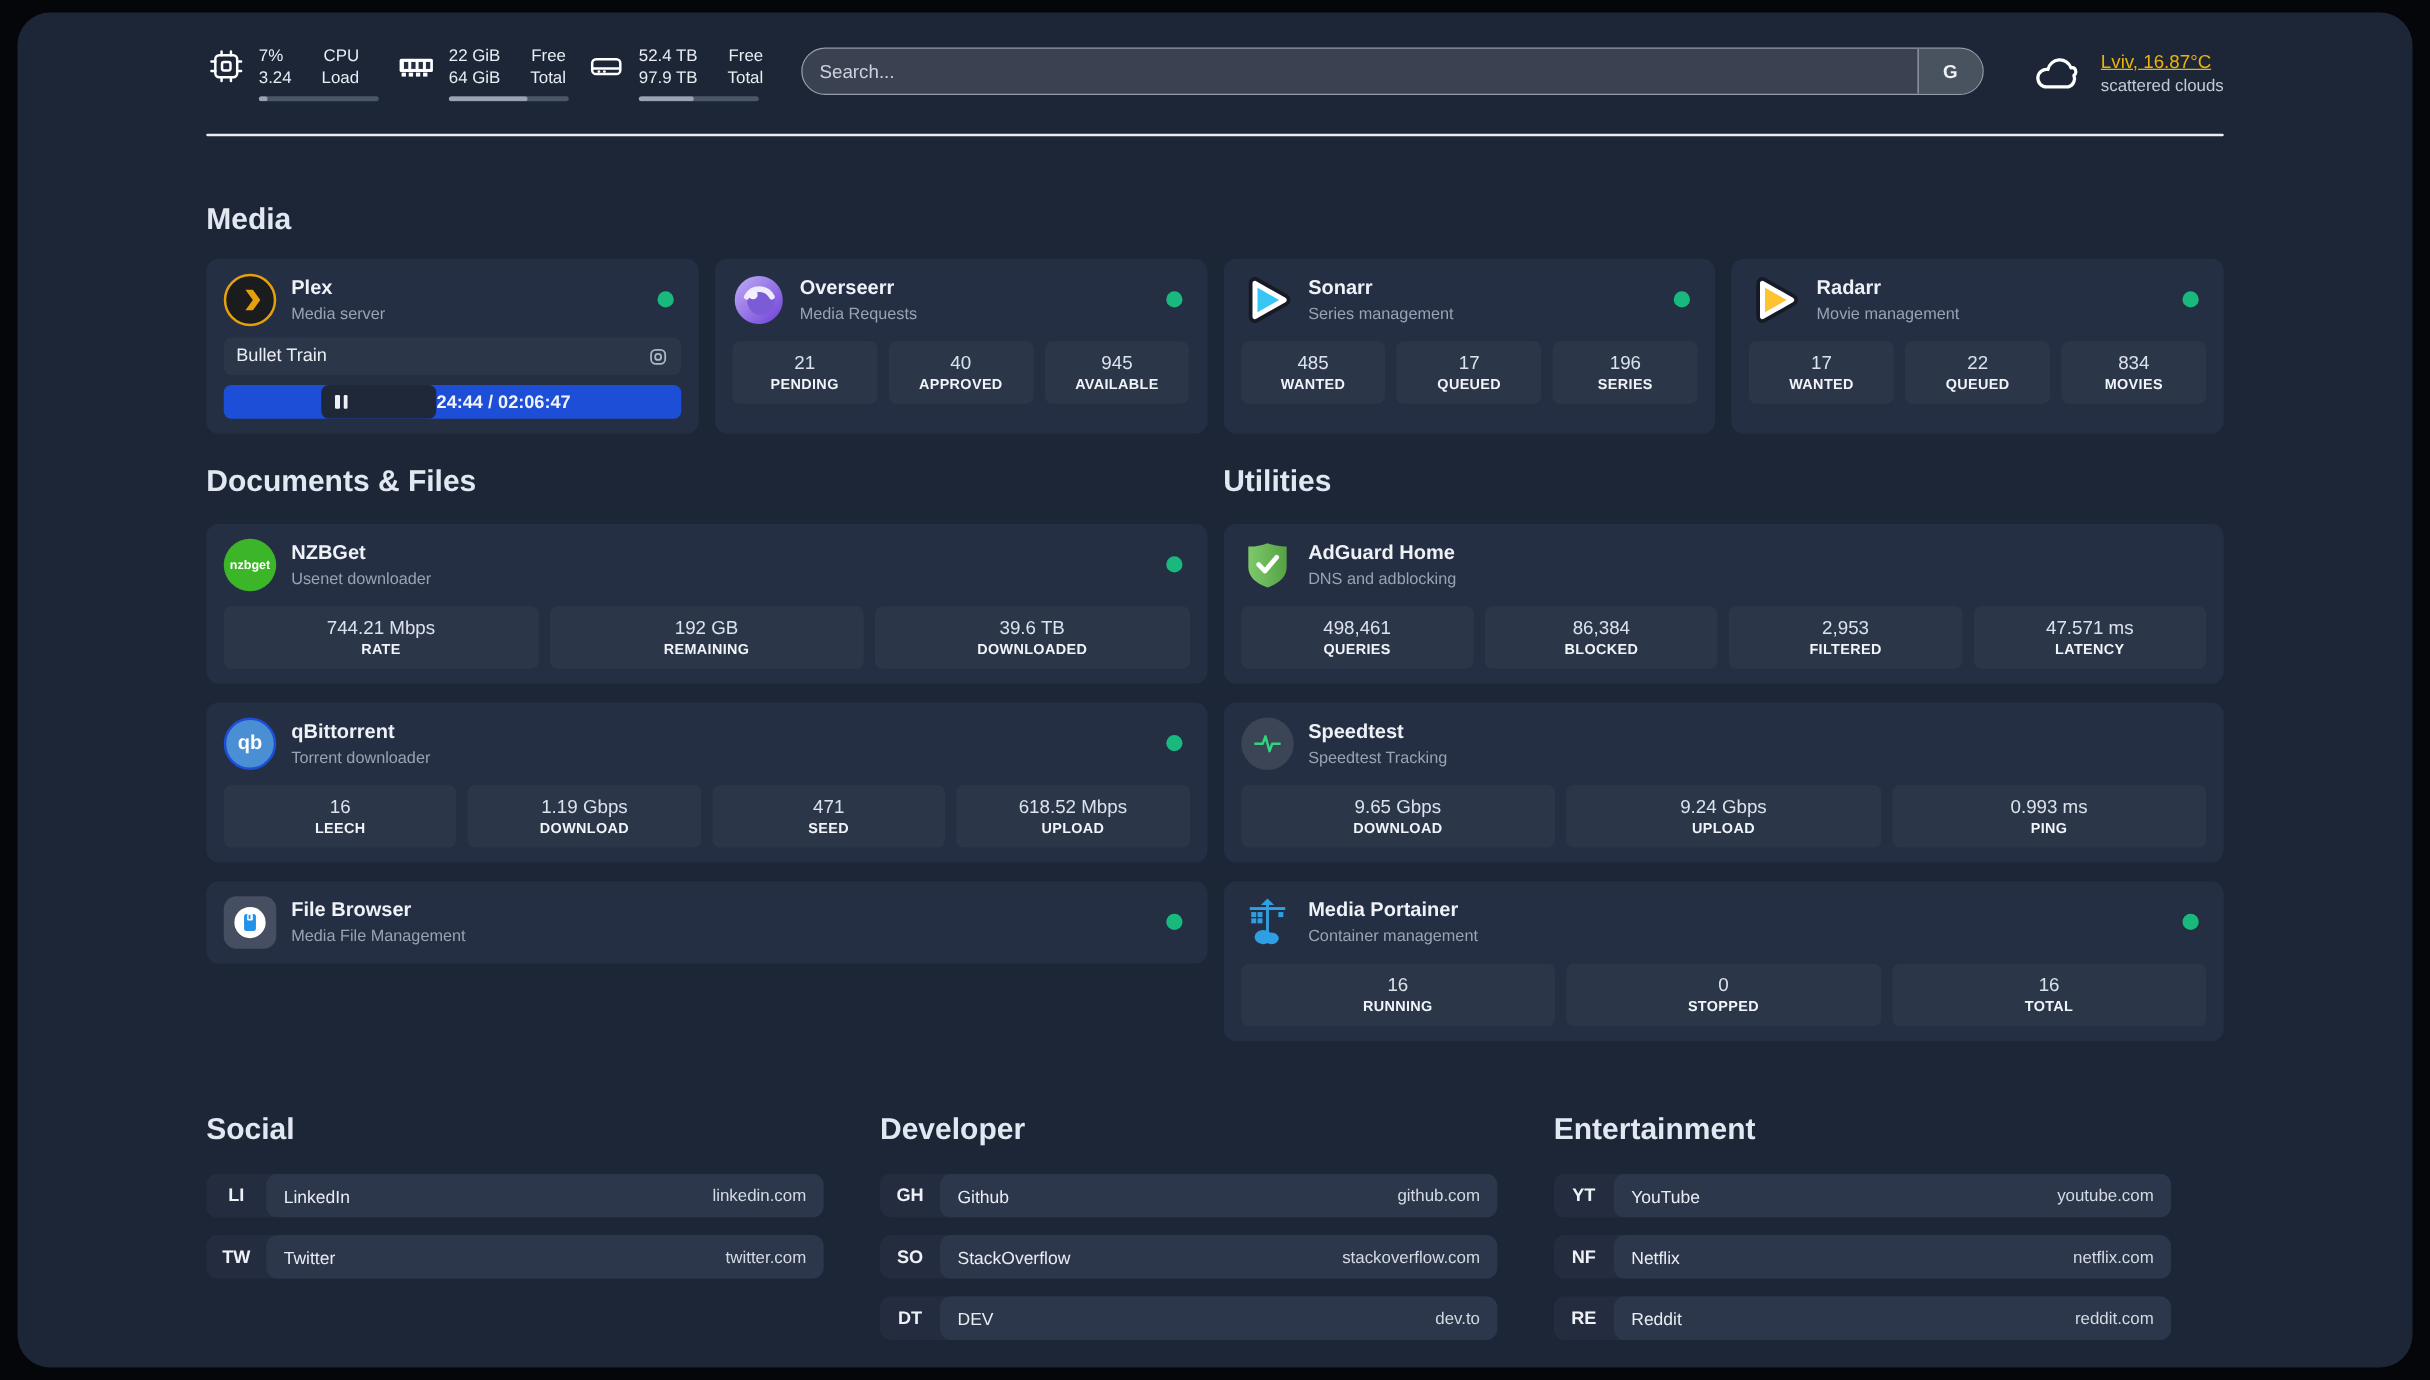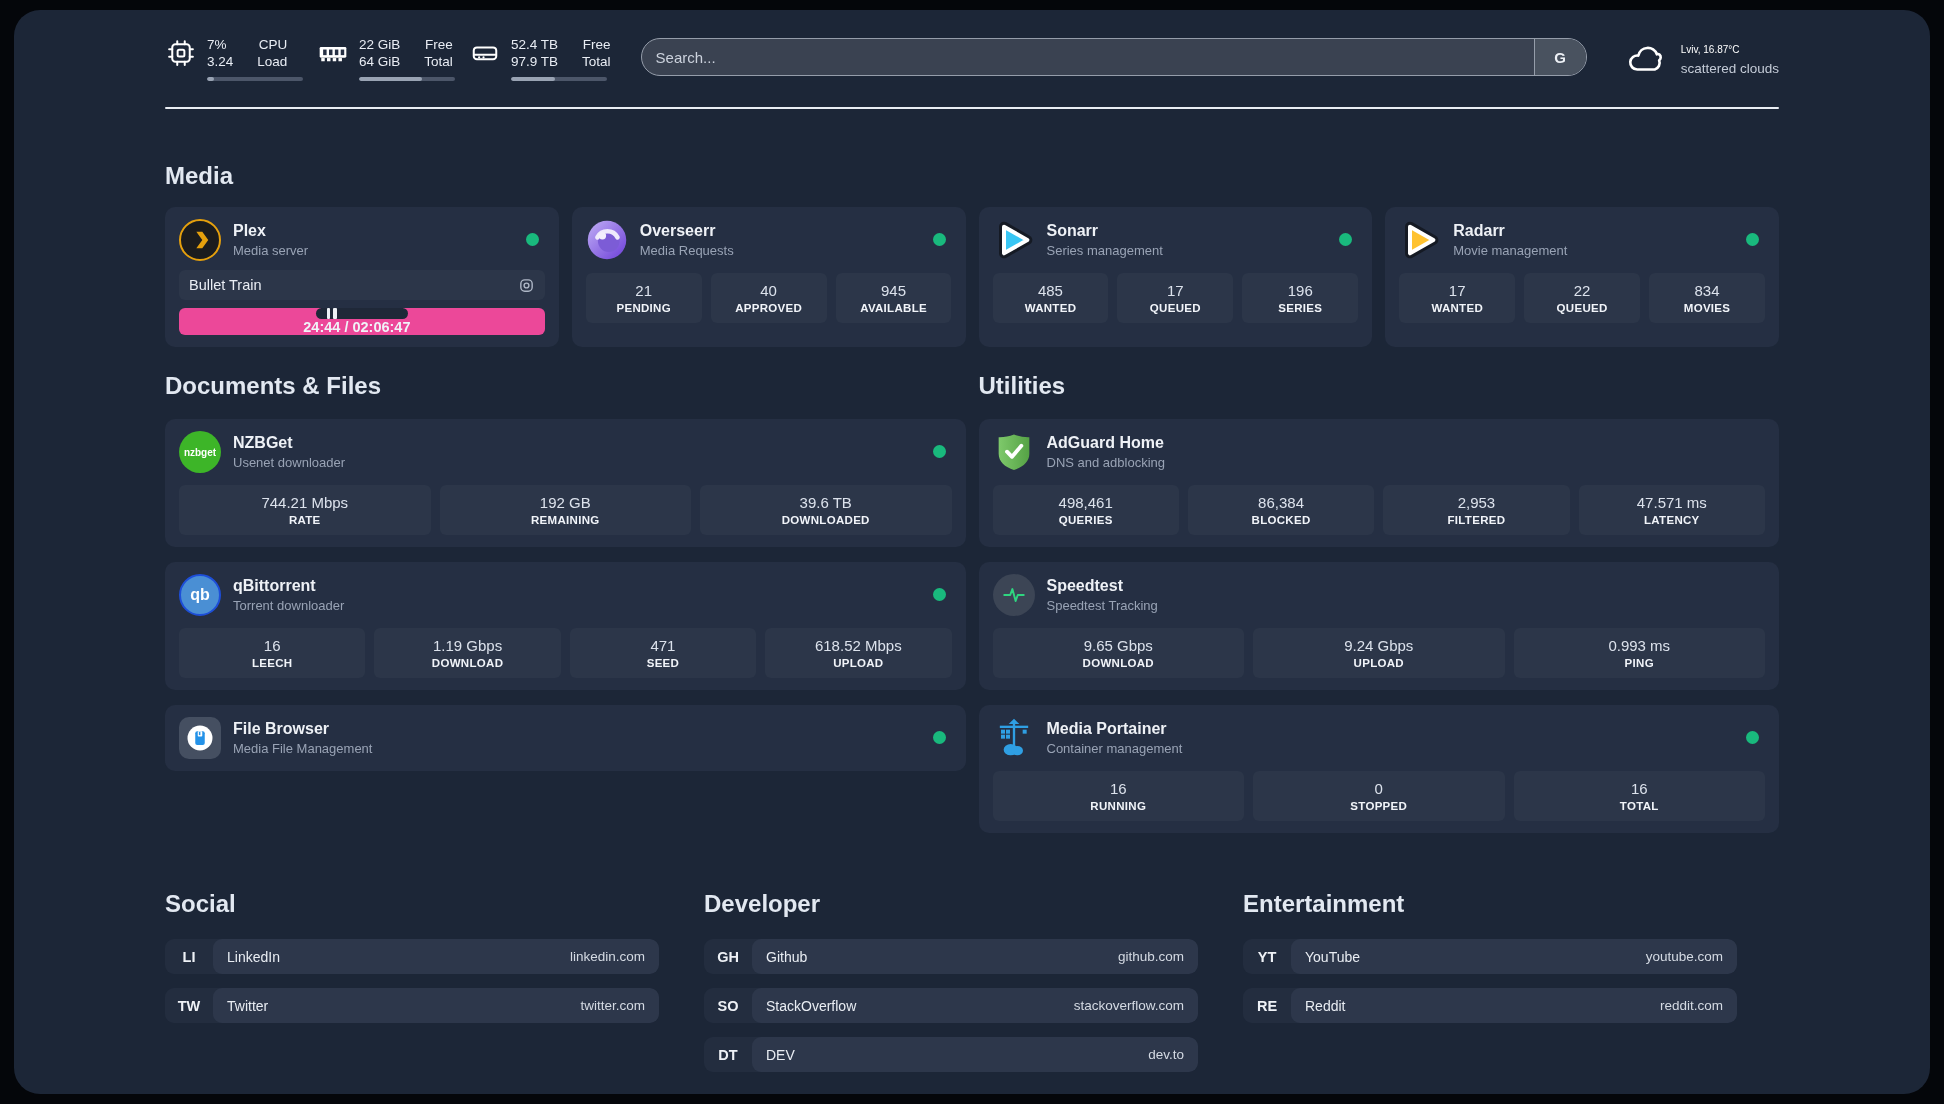--- a/index.html
+++ b/index.html
@@ -18,21 +18,21 @@
   .sys-bar { height:4px; width:96px; margin:7px 0 0 42px; background:#4c5669; border-radius:2px; overflow:hidden; }
   .sys-fill { height:100%; background:#99a3b3; border-radius:2px; }
 
   .search-wrap { flex:1; margin:2px 38px 0 30px; height:38px; background:#3a4251; border:1px solid #959daa; border-radius:19px; display:flex; align-items:stretch; overflow:hidden; }
   .search-input { flex:1; background:transparent; border:none; outline:none; padding:0 14px; font-size:15px; color:#e8ecf4; font-family:"Liberation Sans", sans-serif; }
   .search-input::placeholder { color:#ccd2dd; }
   .g-btn { width:52px; background:#49525f; border-left:1px solid #959daa; display:flex; align-items:center; justify-content:center; font-size:15px; font-weight:700; color:#eef1f6; cursor:pointer; }
 
   .weather { display:flex; align-items:center; gap:14px; margin-top:2px; }
   .weather-icon { width:42px; height:42px; color:#fff; }
-  .weather-loc { font-size:10px; color:#ffffff; font-weight:500; line-height:20px; }
+  .weather-loc { font-size:15px; color:#eab308; font-weight:500; line-height:20px;text-decoration:underline; }
   .weather-cond { font-size:13.5px; color:#c4cbd7; line-height:18px; }
 
   .divider { height:2px; background:#e9edf3; border-radius:2px; margin-top:26px; }
 
   
   .section-title { font-size:24px; font-weight:700; color:#e2e8f1; line-height:30px; }
   .mt-media { margin-top:52px; }
   .media-grid { margin-top:16px; display:grid; grid-template-columns:repeat(4,1fr); gap:13px; }
 
   .card { background:#252f43; border-radius:10px; padding:12px 14px; position:relative; }
@@ -46,21 +46,21 @@
   .cols-3 { grid-template-columns:repeat(3,1fr); }
   .cols-4 { grid-template-columns:repeat(4,1fr); }
   .stat { background:#2c3649; border-radius:6px; height:50px; display:flex; flex-direction:column; align-items:center; justify-content:center; gap:3px; }
   .stat-value { font-size:15px; color:#dce2ec; }
   .stat-label { font-size:11.5px; font-weight:700; color:#f1f4f9; letter-spacing:.3px; }
 
   
   .media-row { margin-top:9px; background:#2c3649; border-radius:6px; height:30px; display:flex; align-items:center; justify-content:space-between; padding:0 10px; }
   .media-title { font-size:14.5px; font-weight:500; color:#e9edf4; }
   .session-icon { width:17px; height:17px; color:#aeb7c6; display:flex; }
-  .progress-row { margin-top:8px; background:#ec4899; border-radius:6px; height:27px; display:flex; align-items:center; justify-content:center; overflow:hidden;flex-direction:column; }
+  .progress-row { margin-top:8px; background:#1d4ed8; border-radius:6px; height:27px; display:flex; align-items:center; justify-content:center; overflow:hidden; }
   .pause-pill { background:#1f2838; height:100%; width:92px; border-radius:6px; display:flex; align-items:center; padding-left:11px; gap:3px; }
   .pause-pill i { display:block; width:3.5px; height:11px; background:#eef1f6; border-radius:1px; }
   .time { font-size:14.5px; font-weight:700; color:#f0f3f8; padding-right:10px; }
 
   
   .columns { margin-top:24px; display:grid; grid-template-columns:1fr 1fr; gap:13px; }
   .col-stack { display:flex; flex-direction:column; gap:15px; margin-top:18px; }
 
   
   .bottom { margin-top:56px; width:1572px; display:grid; grid-template-columns:repeat(3,1fr); gap:45px; }
@@ -575,20 +575,27 @@
       <div class="section-title">Entertainment</div>
       <div class="link-stack">
         <div class="link-row">
           <span class="link-tag">YT</span>
           <span class="link-body">
               <span class="link-name">YouTube</span>
               <span class="link-url">youtube.com</span>
             </span>
         </div>
         <div class="link-row">
+          <span class="link-tag">NF</span>
+          <span class="link-body">
+              <span class="link-name">Netflix</span>
+              <span class="link-url">netflix.com</span>
+            </span>
+        </div>
+        <div class="link-row">
           <span class="link-tag">RE</span>
           <span class="link-body">
               <span class="link-name">Reddit</span>
               <span class="link-url">reddit.com</span>
             </span>
         </div>
       </div>
     </div>
   </div>
 

